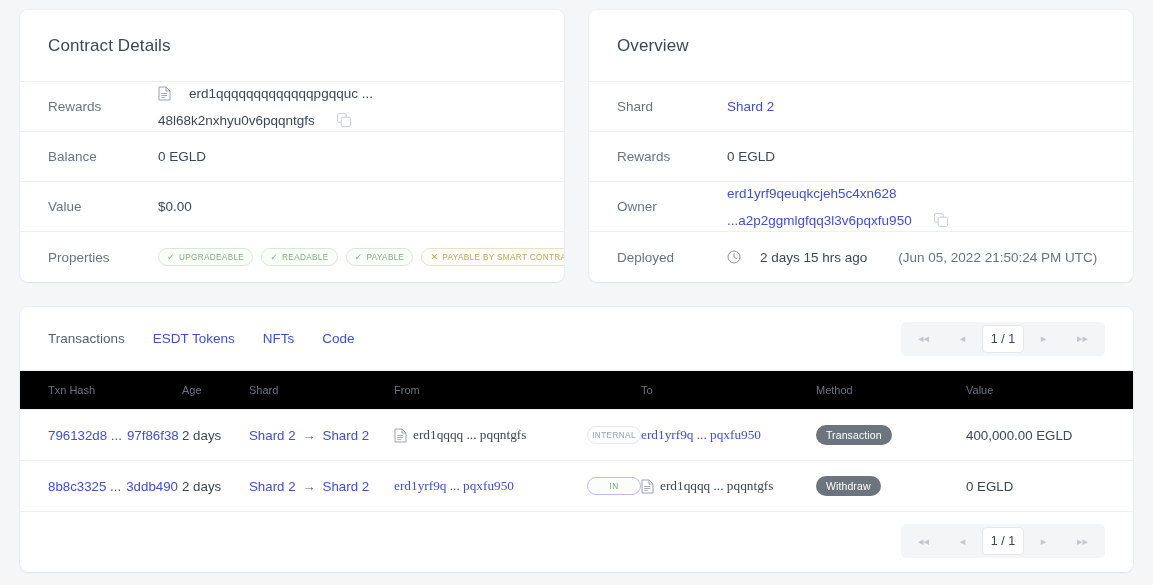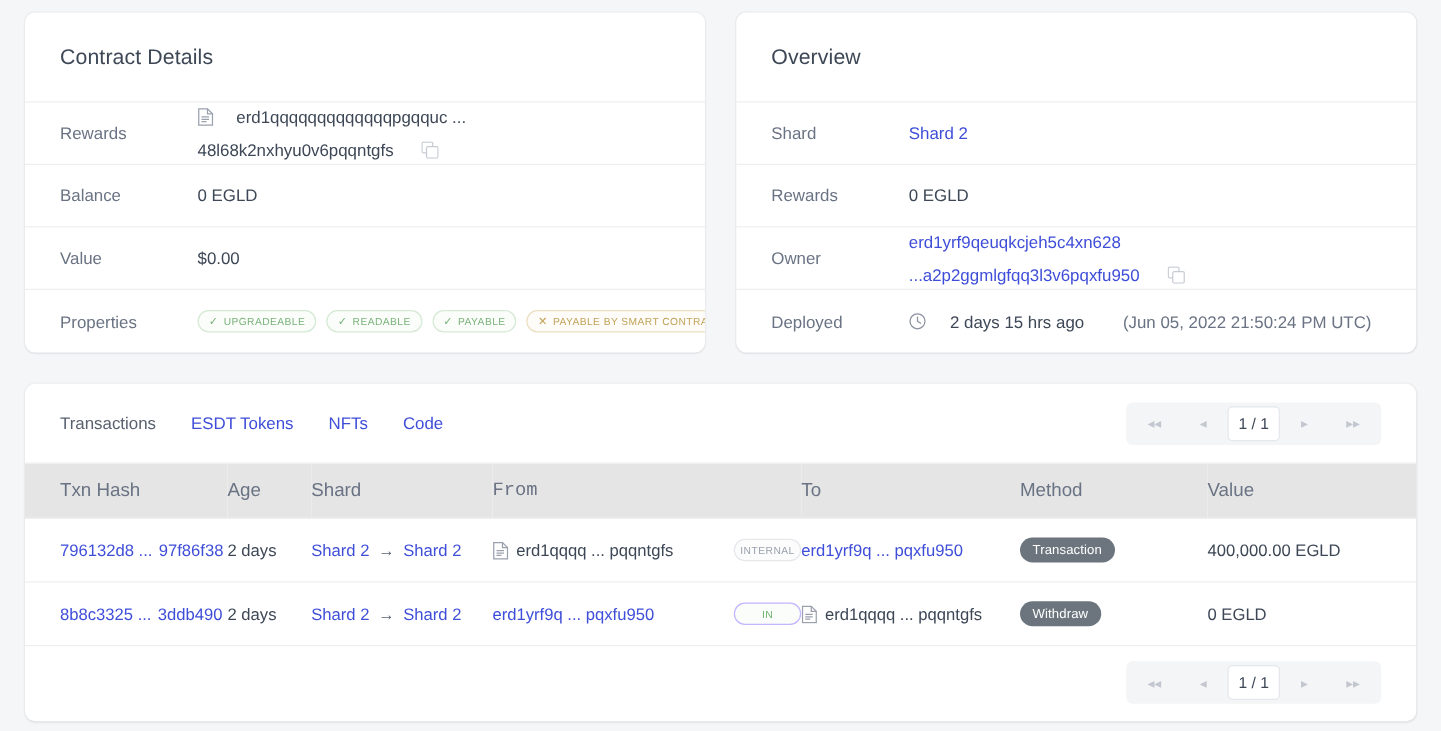--- a/index.html
+++ b/index.html
@@ -172,49 +172,49 @@
 
   
   table.txn {
     width: 100%;
     border-collapse: collapse;
     table-layout: fixed;
   }
   table.txn th {
     text-align: left;
     font-weight: normal;
-    font-size: 15px;
+    font-size: 11px;
     color: #6a7384;
     padding: 13px 0;
     border-bottom: 1px solid #edeff2;
-    background: #e5e5e5;
+    background: #000000;
   }
   table.txn th:first-child { padding-left: 28px; }
   table.txn td {
     font-size: 13.3px;
     color: #3d4756;
     padding: 15px 0;
     border-bottom: 1px solid #edeff2;
     vertical-align: middle;
   }
   table.txn td:first-child { padding-left: 28px; }
 
   .col-hash  { width: 162px; }
   .col-age   { width: 67px; }
   .col-shard { width: 145px; }
-  .col-from  { width: 247px; font-family: Liberation Mono, monospace; }
+  .col-from  { width: 247px; }
   .col-to    { width: 175px; }
   .col-method{ width: 150px; }
   .col-value { width: auto; }
 
   .hash-cell { white-space: nowrap; }
   .shard-cell { display: flex; align-items: center; gap: 7px; white-space: nowrap; }
   .arrow { color: #5a6372; font-size: 13px; line-height: 1; }
 
-  .addr-cell { display: flex; white-space: nowrap; }
+  .addr-cell { display: flex; white-space: nowrap; font-family: Liberation Serif, serif; }
 
   .dir-badge {
     display: inline-flex;
     align-items: center;
     justify-content: center;
     height: 18px;
     min-width: 54px;
     padding: 0 9px;
     border-radius: 9px;
     font-size: 8.2px;

